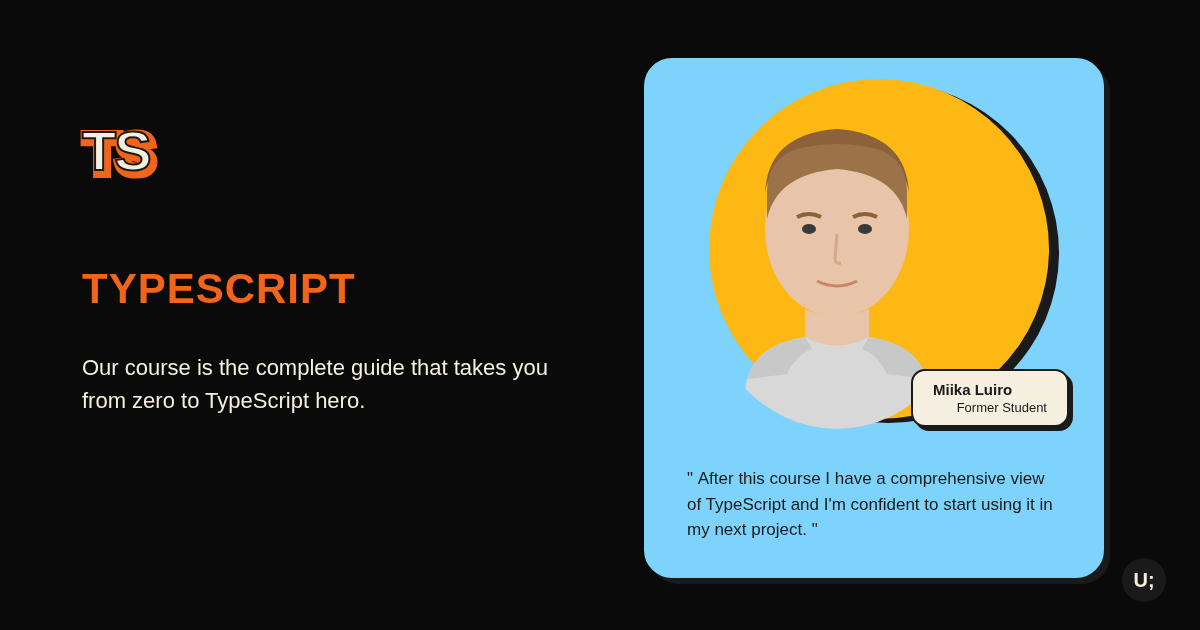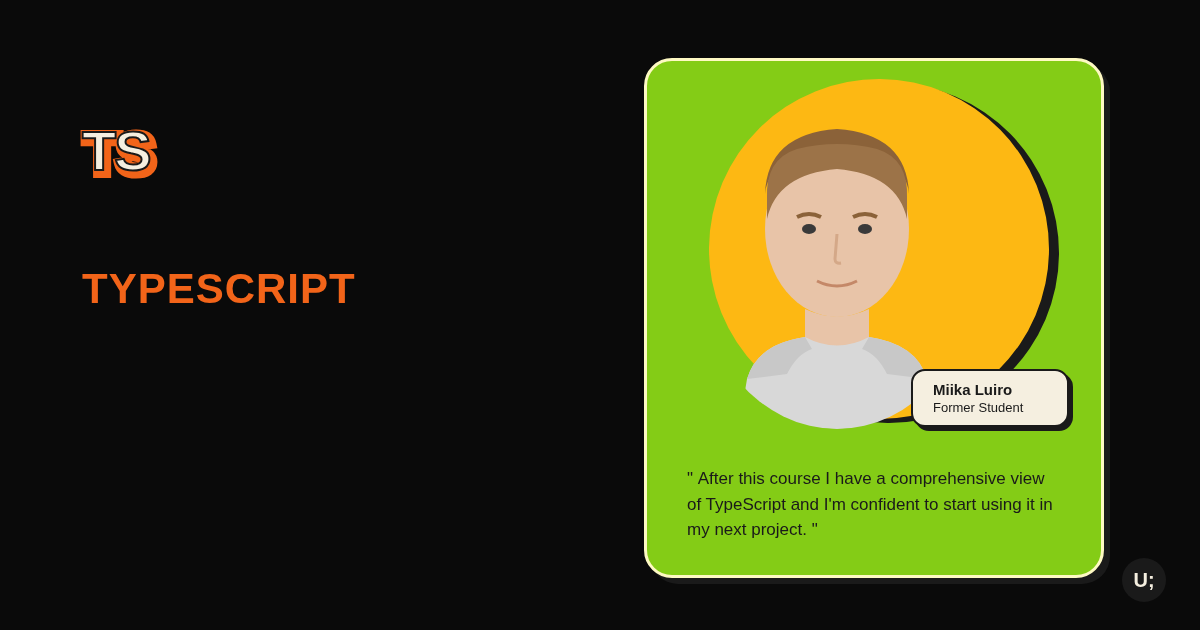--- a/index.html
+++ b/index.html
@@ -52,23 +52,23 @@
   line-height: 1.5;
   color: #f5efe0;
   font-weight: 400;
 }
 .card {
   position: absolute;
   right: 96px;
   top: 58px;
   width: 460px;
   height: 520px;
-  background: #84cc16;
+  background: #7dd3fc;
   border-radius: 28px;
-  border: 3px solid #fef9c3;
+  border: 3px solid #7dd3fc;
   box-shadow: 6px 6px 0 #1a1a1a;
 }
 .ellipse-shadow {
   position: absolute;
   width: 340px;
   height: 340px;
   background: #1a1a1a;
   border-radius: 50%;
   transform: rotate(-22deg);
   left: 72px;
@@ -107,20 +107,21 @@
 }
 .name {
   font-size: 15px;
   font-weight: 700;
   color: #1a1a1a;
 }
 .role {
   font-size: 13px;
   color: #1a1a1a;
   margin-top: 2px;
+  text-align: right;
 }
 .quote {
   position: absolute;
   left: 40px;
   right: 40px;
   top: 405px;
   font-size: 17px;
   line-height: 1.5;
   color: #1a1a1a;
 }
@@ -143,20 +144,21 @@
 </style>
 </head>
 <body>
 
 <div class="left">
   <div class="badge">
     <span class="badge-back">TS</span>
     <span class="badge-front">TS</span>
   </div>
   <h1 class="title">TYPESCRIPT</h1>
+  <p class="subtitle">Our course is the complete guide that takes you from zero to TypeScript hero.</p>
 </div>
 
 <div class="card">
   <div class="ellipse-shadow"></div>
   <div class="ellipse"></div>
   <div class="photo">
     <svg viewBox="0 0 280 330">
       <defs>
         <clipPath id="clip">
             <ellipse cx="140" cy="165" rx="140" ry="165"></ellipse>

